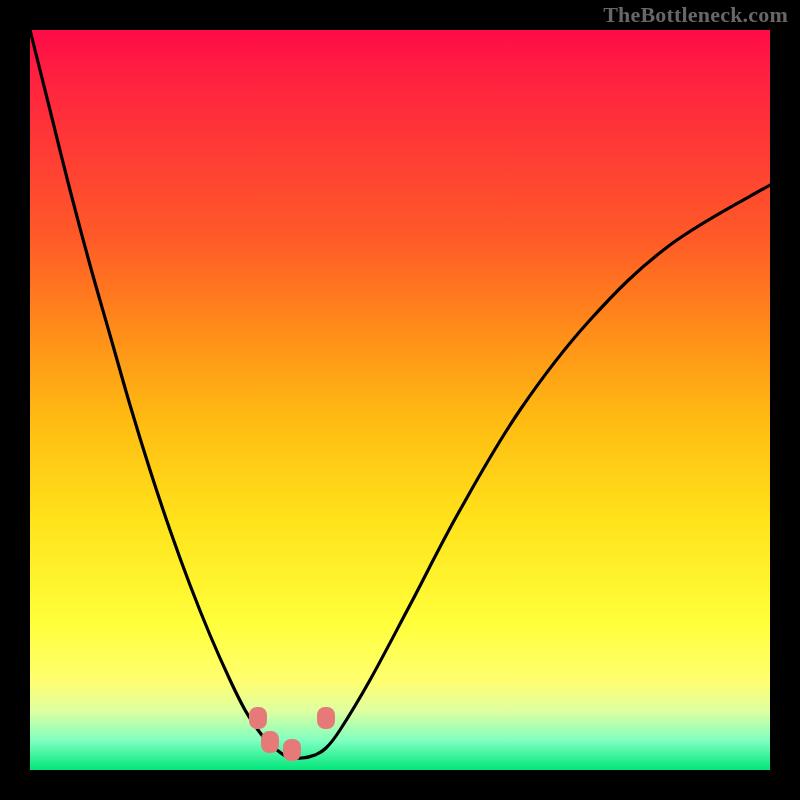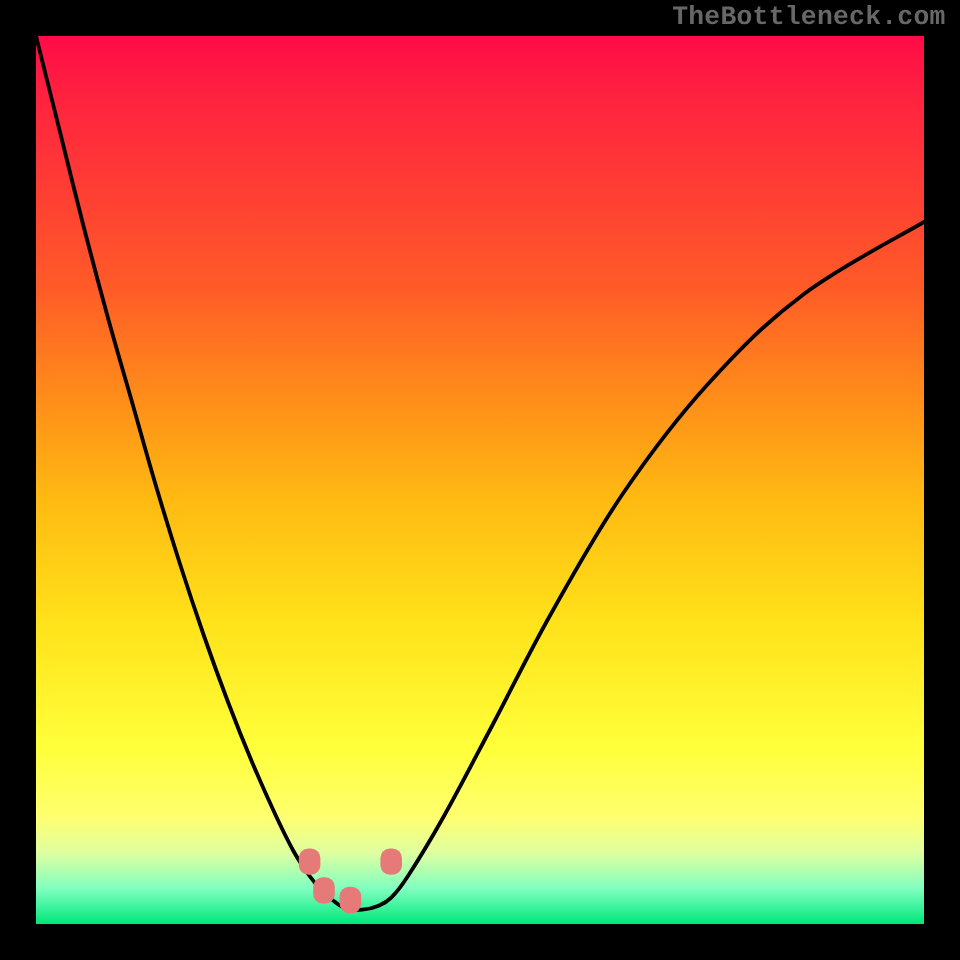--- a/index.html
+++ b/index.html
@@ -40,21 +40,21 @@
       #ffff70 88%,
       #dfffa0 92%,
       #80ffc0 96%,
       #00e67a 100%
     );
   }
   .watermark {
     position: absolute;
     top: 2px;
     right: 12px;
-    font-family: Liberation Mono, monospace;
+    font-family: Liberation Serif, serif;
     font-size: 22px;
     font-weight: bold;
     color: #676767;
     letter-spacing: 0.2px;
   }
   svg.curve {
     position: absolute;
     inset: 0;
     width: 740px;
     height: 740px;

